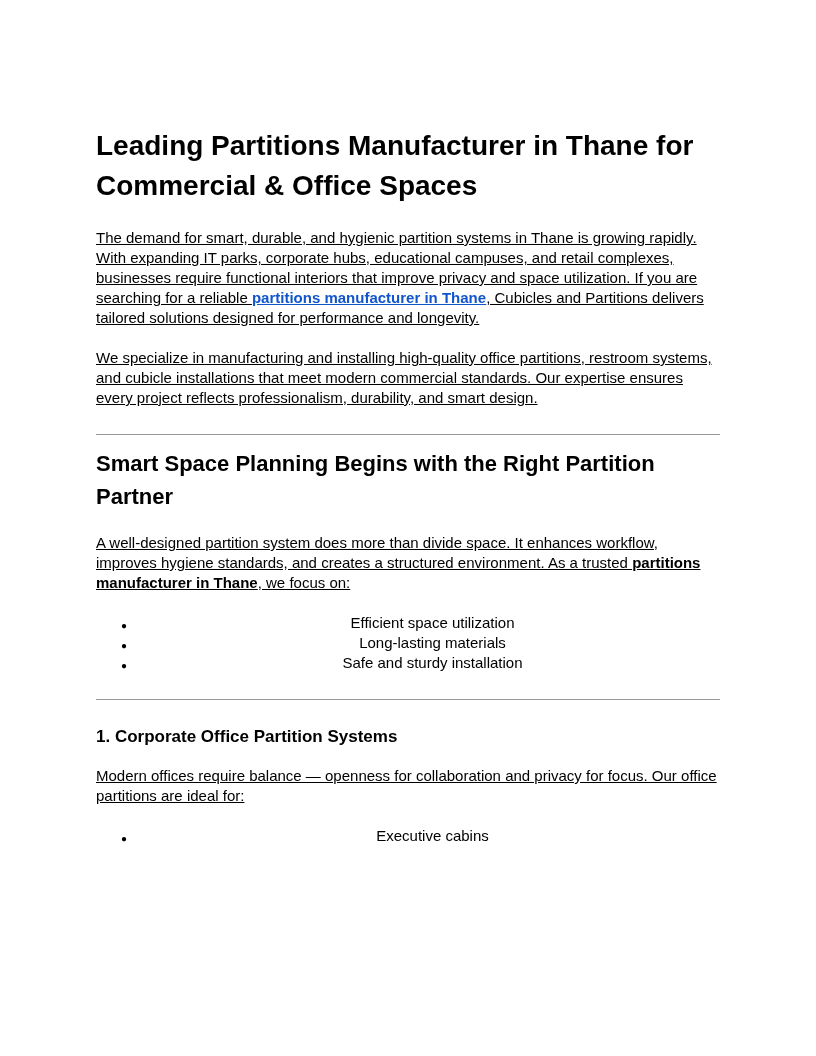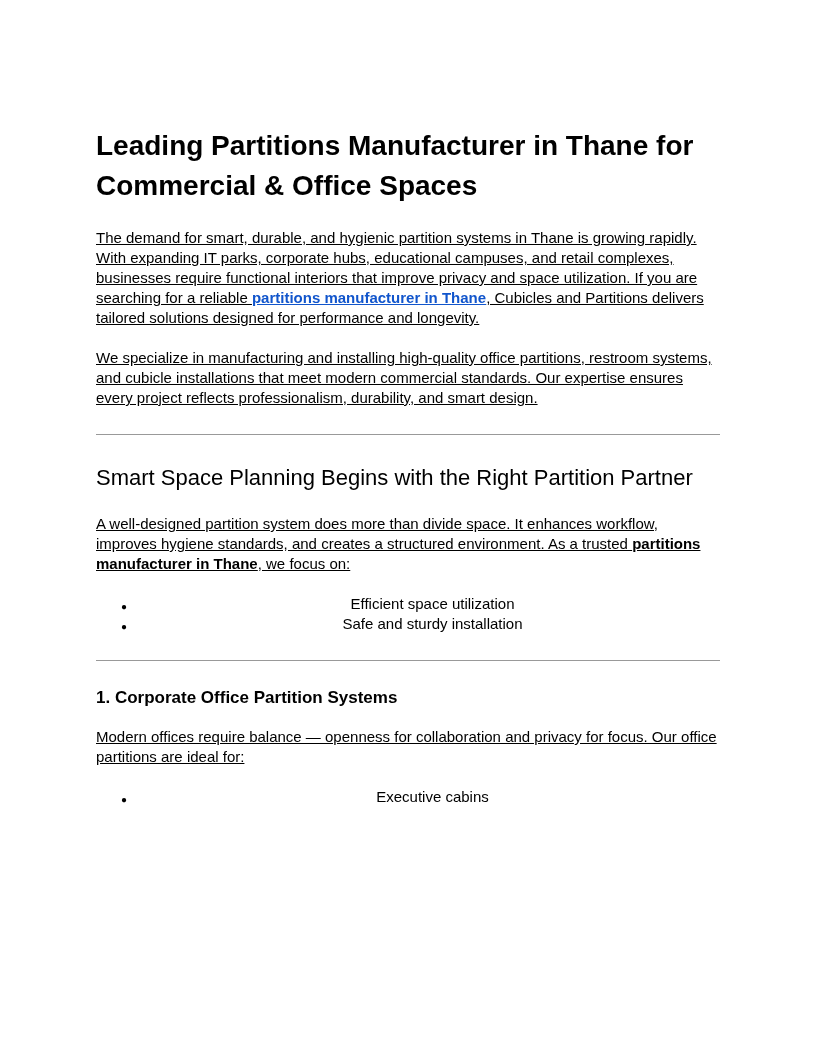--- a/index.html
+++ b/index.html
@@ -20,22 +20,22 @@
   h1.doc-title {
     font-size: 28px;
     line-height: 40px;
     font-weight: bold;
     margin: 30px 0 22px 0;
     letter-spacing: 0;
   }
   h2.section-heading {
     font-size: 22px;
     line-height: 33px;
-    font-weight: normal;
-    margin: 26px 0 20px 0;
+    font-weight: bold;
+    margin: 12px 0 20px 0;
   }
   h3.sub-heading {
     font-size: 17px;
     line-height: 22px;
     font-weight: bold;
     margin: 26px 0 18px 0;
   }
   p.body-text {
     font-size: 15px;
     line-height: 20px;
@@ -85,20 +85,21 @@
   <p class="body-text">We specialize in manufacturing and installing high-quality office partitions, restroom systems, and cubicle installations that meet modern commercial standards. Our expertise ensures every project reflects professionalism, durability, and smart design.</p>
 
   <hr class="doc-rule">
 
   <h2 class="section-heading">Smart Space Planning Begins with the Right Partition Partner</h2>
 
   <p class="body-text"><span>A well-designed partition system does more than divide space. It enhances workflow, improves hygiene standards, and creates a structured environment. As a trusted </span><span class="bold-inline">partitions manufacturer in Thane</span><span>, we focus on:</span></p>
 
   <ul class="doc-list">
     <li>Efficient space utilization</li>
+    <li>Long-lasting materials</li>
     <li>Safe and sturdy installation</li>
   </ul>
 
 
   <hr class="doc-rule">
 
 
   <h3 class="sub-heading">1. Corporate Office Partition Systems</h3>
 
   <p class="body-text">Modern offices require balance — openness for collaboration and privacy for focus. Our office partitions are ideal for:</p>

